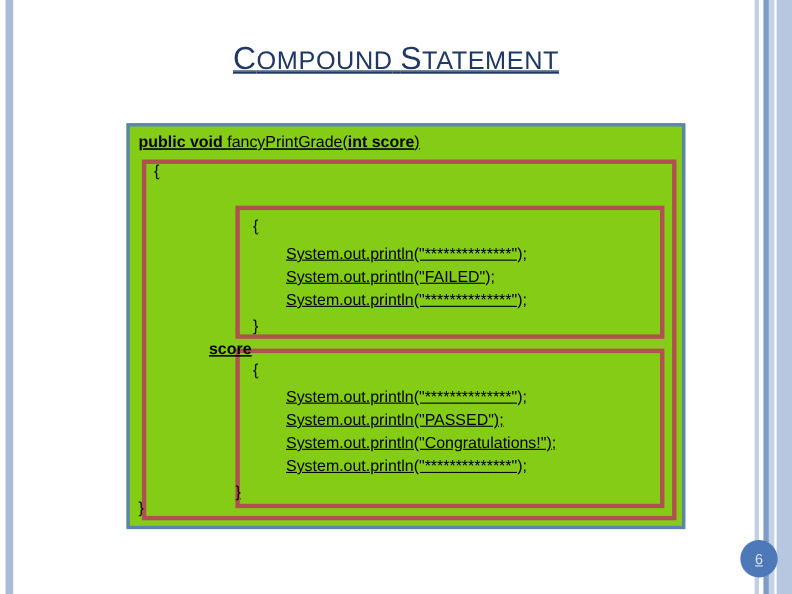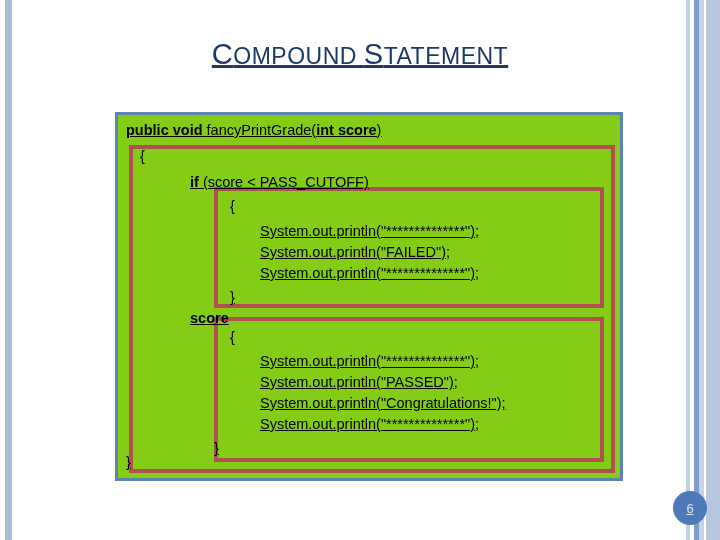--- a/index.html
+++ b/index.html
@@ -115,21 +115,20 @@
     <div class="red-box" id="red-outer"></div>
     <div class="red-box" id="red-if"></div>
     <div class="red-box" id="red-else"></div>
 
     <div id="code-text">
 
       <div class="ln" style="left:8px;  top:6px;"><b>public void </b><span>fancyPrintGrade(</span><b>int score</b><span>)</span></div>
 
       <div class="ln" style="left:22px; top:32px;">{</div>
 
-      <div class="ln" style="left:72px; top:58px;"><b>if </b><span>(score &lt; PASS_CUTOFF)</span></div>
 
       <div class="ln" style="left:112px; top:82px;">{</div>
       <div class="ln" style="left:142px; top:107px;">System.out.println("**************");</div>
       <div class="ln" style="left:142px; top:128px;">System.out.println("FAILED");</div>
       <div class="ln" style="left:142px; top:149px;">System.out.println("**************");</div>
       <div class="ln" style="left:112px; top:173px;">}</div>
 
       <div class="ln" style="left:72px; top:194px;"><b>score</b></div>
 
       <div class="ln" style="left:112px; top:213px;">{</div>

